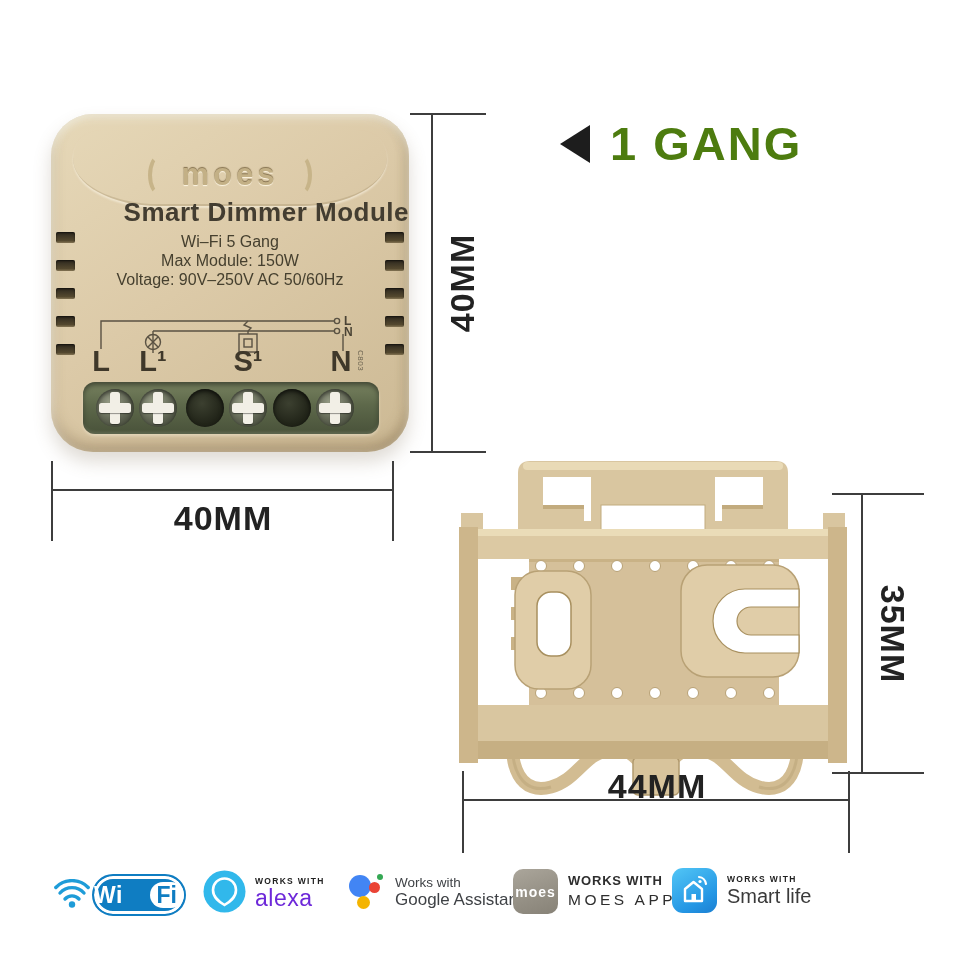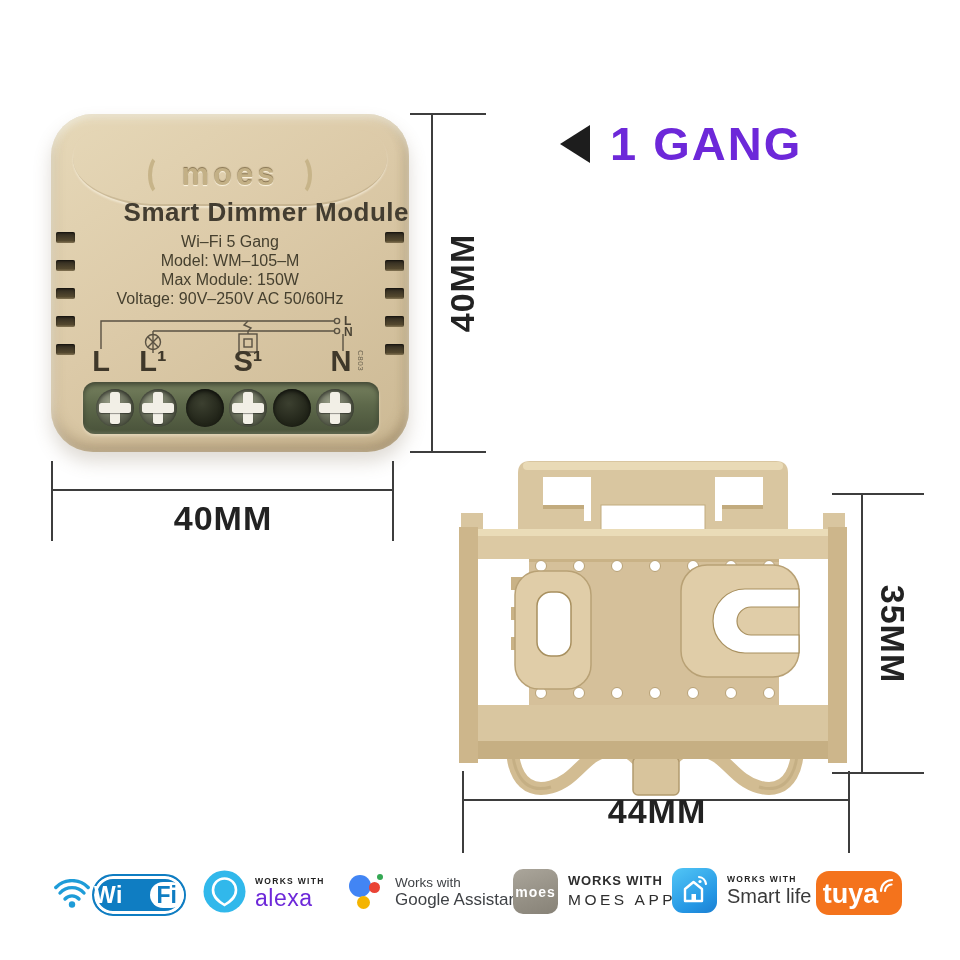--- a/index.html
+++ b/index.html
@@ -3,21 +3,21 @@
 <meta charset="utf-8">
 <style>
   html,body{margin:0;padding:0;background:#ffffff;}
   body{font-family:"Liberation Sans", sans-serif; -webkit-font-smoothing:antialiased;}
   .stage{position:relative;width:960px;height:960px;background:#ffffff;overflow:hidden;}
   .abs{position:absolute;}
 
   
   .gang-heading{position:absolute;left:560px;top:120px;display:flex;align-items:center;gap:20px;}
   .tri-left{width:0;height:0;border-top:19px solid transparent;border-bottom:19px solid transparent;border-right:30px solid #1d1d1d;}
-  .gang-text{font-size:47px;font-weight:800;color:#6d28d9;letter-spacing:2px;line-height:1;}
+  .gang-text{font-size:47px;font-weight:800;color:#4d7c0f;letter-spacing:2px;line-height:1;}
 
   
   .device{position:absolute;left:51px;top:114px;width:358px;height:338px;border-radius:42px;
     background:linear-gradient(145deg,#e6d8b8 0%,#dccb a 0%,#dccaa8 40%,#cfbc98 100%);
     background:linear-gradient(145deg,#e6d8b8 0%,#dccaa8 45%,#ccb994 100%);
     box-shadow:inset 0 4px 8px rgba(255,255,245,.55), inset 0 -8px 14px rgba(120,98,66,.38), inset 4px 0 8px rgba(255,255,245,.25), inset -4px 0 8px rgba(120,98,66,.22), 0 10px 18px rgba(110,92,62,.22);}
   .device-lid{position:absolute;left:22px;top:16px;right:22px;height:74px;border-radius:30px 30px 90px 90px/30px 30px 50px 50px;border-bottom:2px solid rgba(140,118,80,.25);box-shadow:0 2px 2px rgba(255,252,240,.5);}
   .brand-row{position:absolute;left:0;top:40px;width:100%;display:flex;align-items:center;justify-content:center;gap:10px;}
   .brand-arc{width:16px;height:34px;border:4px solid transparent;border-radius:50%;}
   .brand-arc.l{border-left-color:#c7b489;}
@@ -89,21 +89,20 @@
 
     <div class="brand-row">
       <span class="brand-arc l"></span>
       <span class="brand-text">moes</span>
       <span class="brand-arc r"></span>
     </div>
 
     <div class="device-title">Smart Dimmer Module</div>
     <div class="device-specs">
       <div>Wi–Fi 5 Gang</div>
-      <div>Model: WM–105–M</div>
       <div>Max Module: 150W</div>
       <div>Voltage: 90V–250V AC 50/60Hz</div>
     </div>
 
     <div class="vent vl" style="top:118px"></div>
     <div class="vent vl" style="top:146px"></div>
     <div class="vent vl" style="top:174px"></div>
     <div class="vent vl" style="top:202px"></div>
     <div class="vent vl" style="top:230px"></div>
     <div class="vent vr" style="top:118px"></div>
@@ -231,21 +230,21 @@
     <div class="dline-v" style="left:861px;top:494px;height:280px"></div>
     <div class="dline-h" style="left:832px;top:493px;width:92px"></div>
     <div class="dline-h" style="left:832px;top:772px;width:92px"></div>
     <div class="dim-label rot-cw" style="left:833px;top:617px">35MM</div>
   </div>
 
   <div>
     <div class="dline-h" style="left:463px;top:799px;width:386px"></div>
     <div class="dline-v" style="left:462px;top:771px;height:82px"></div>
     <div class="dline-v" style="left:848px;top:771px;height:82px"></div>
-    <div class="dim-label" style="left:597px;top:794px">44MM</div>
+    <div class="dim-label" style="left:597px;top:769px">44MM</div>
   </div>
 
   <svg class="abs" style="left:54px;top:879px;width:36px;height:30px" viewBox="0 0 36 30">
     <g stroke="#1e9cd8" stroke-width="3.4" fill="none" stroke-linecap="round">
       <path d="M11 20 A9.5 9.5 0 0 1 25 20"></path>
       <path d="M6 14 A16 16 0 0 1 30 14"></path>
       <path d="M1.8 8.5 A22.5 22.5 0 0 1 34.2 8.5"></path>
     </g>
     <circle cx="18" cy="25.5" r="3.2" fill="#1e9cd8"></circle>
   </svg>
@@ -288,21 +287,14 @@
       <rect x="19.5" y="26" width="4.5" height="7" fill="#ffffff"></rect>
       <path d="M27 9 A8 8 0 0 1 34 16" fill="none" stroke="#ffffff" stroke-width="2.2" stroke-linecap="round"></path>
       <circle cx="28" cy="13.5" r="1.6" fill="#ffffff"></circle>
     </svg>
   </div>
   <div class="sl-text">
     <div class="badge-caption-sm">WORKS WITH</div>
     <div class="sl-name">Smart life</div>
   </div>
 
-  <div class="tuya">
-    <span class="tuya-name">tuya</span>
-    <svg style="width:16px;height:15px;margin:-16px 0 0 1px" viewBox="0 0 16 15">
-      <path d="M2 13 A11 11 0 0 1 13 2" fill="none" stroke="#ffffff" stroke-width="2.2" stroke-linecap="round"></path>
-      <path d="M6 13 A6.5 6.5 0 0 1 12.5 6.5" fill="none" stroke="#ffffff" stroke-width="2.2" stroke-linecap="round"></path>
-    </svg>
-  </div>
 
 </div>
 
 </body></html>

